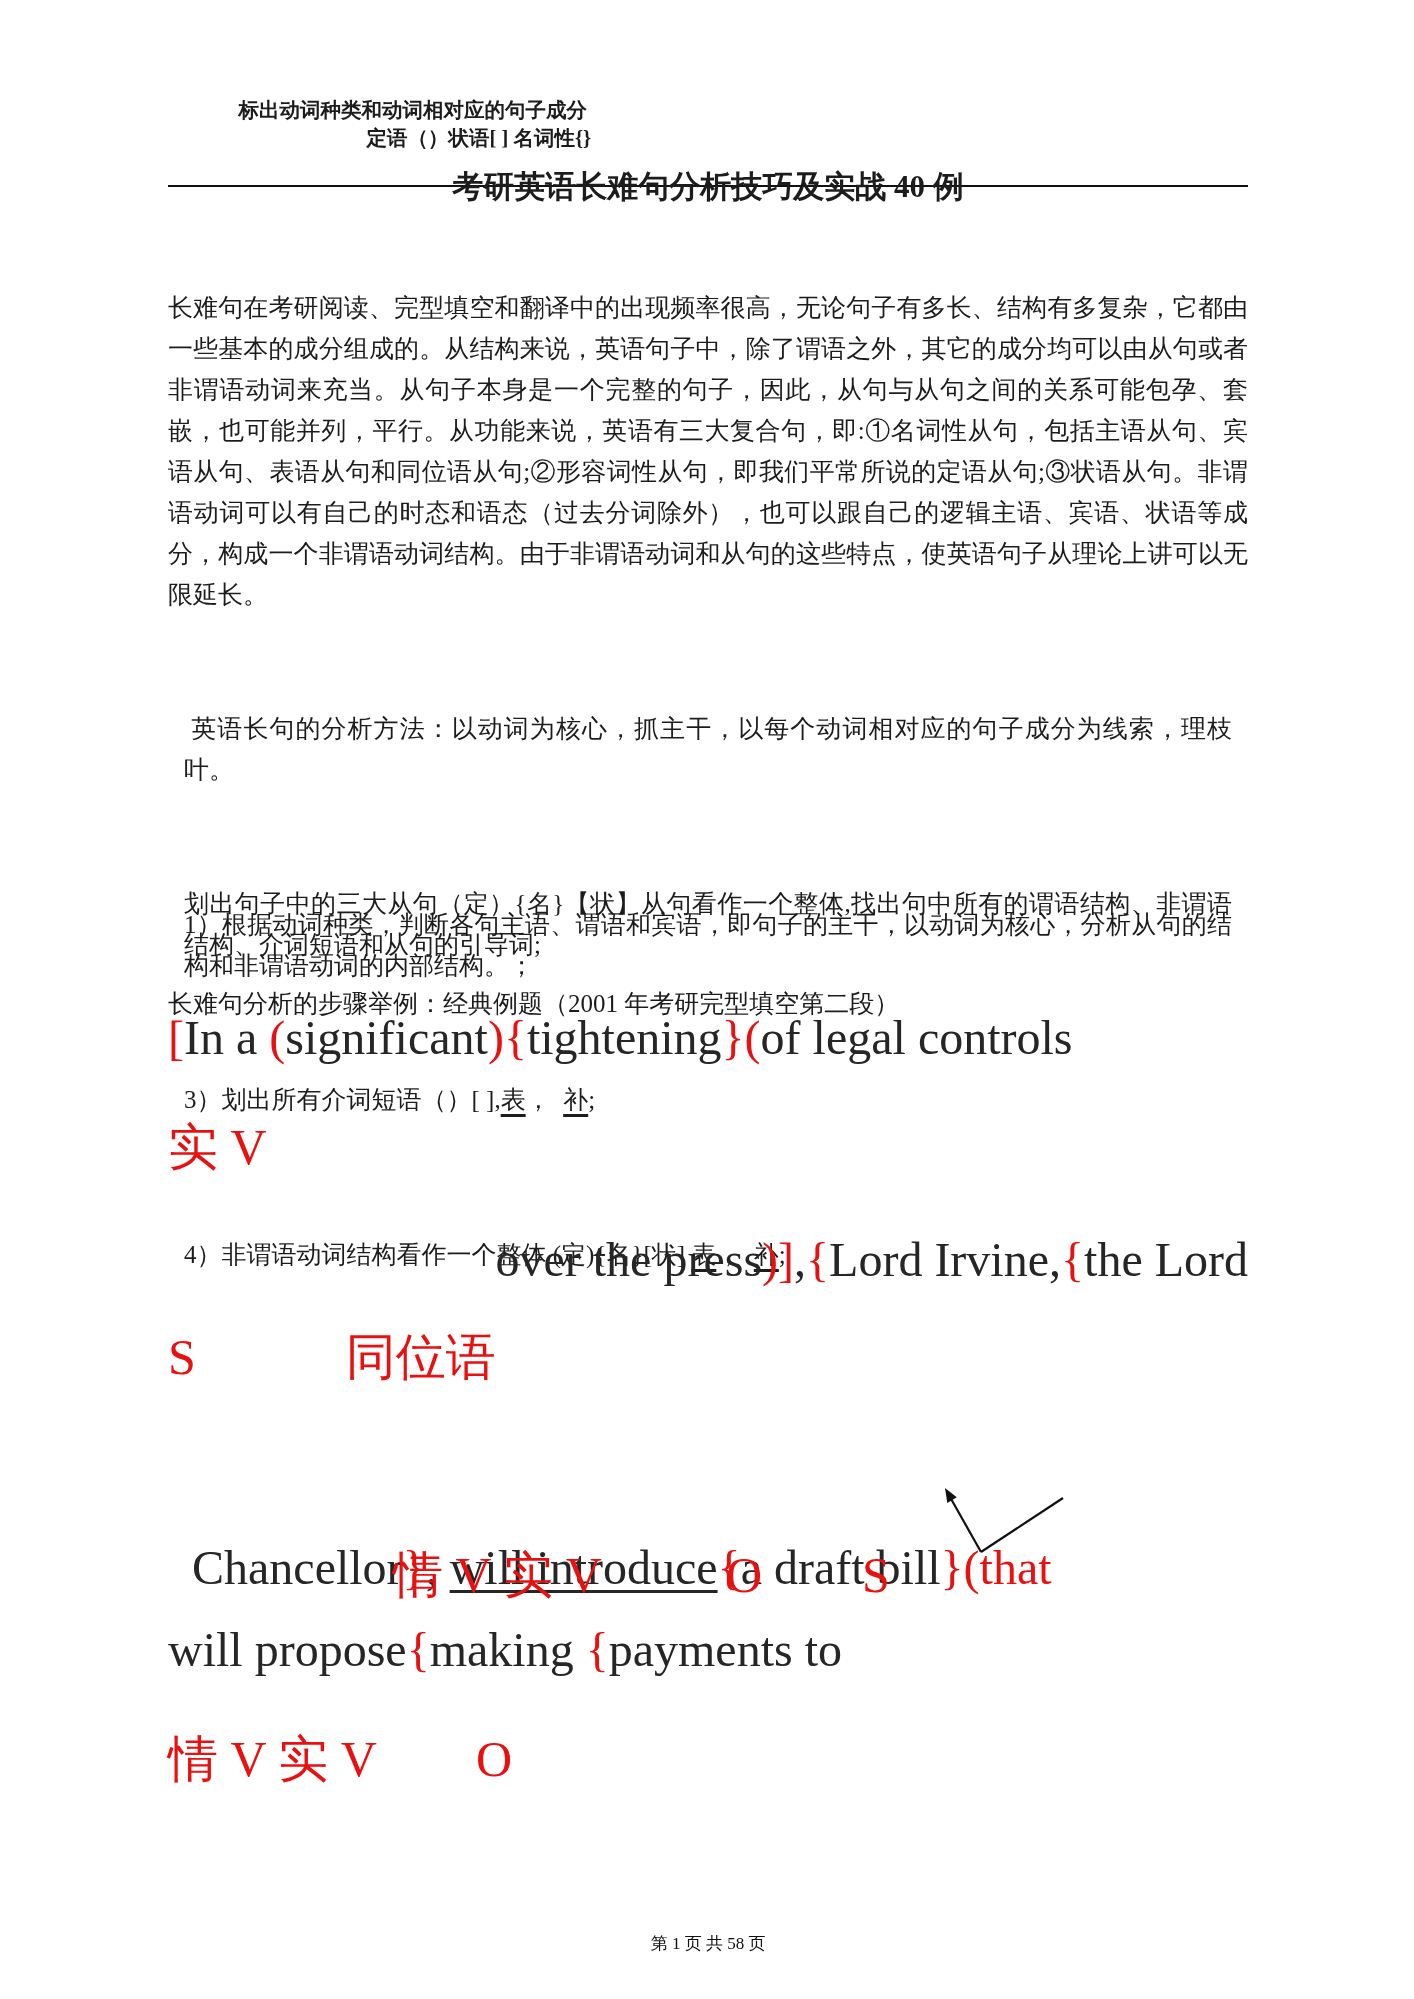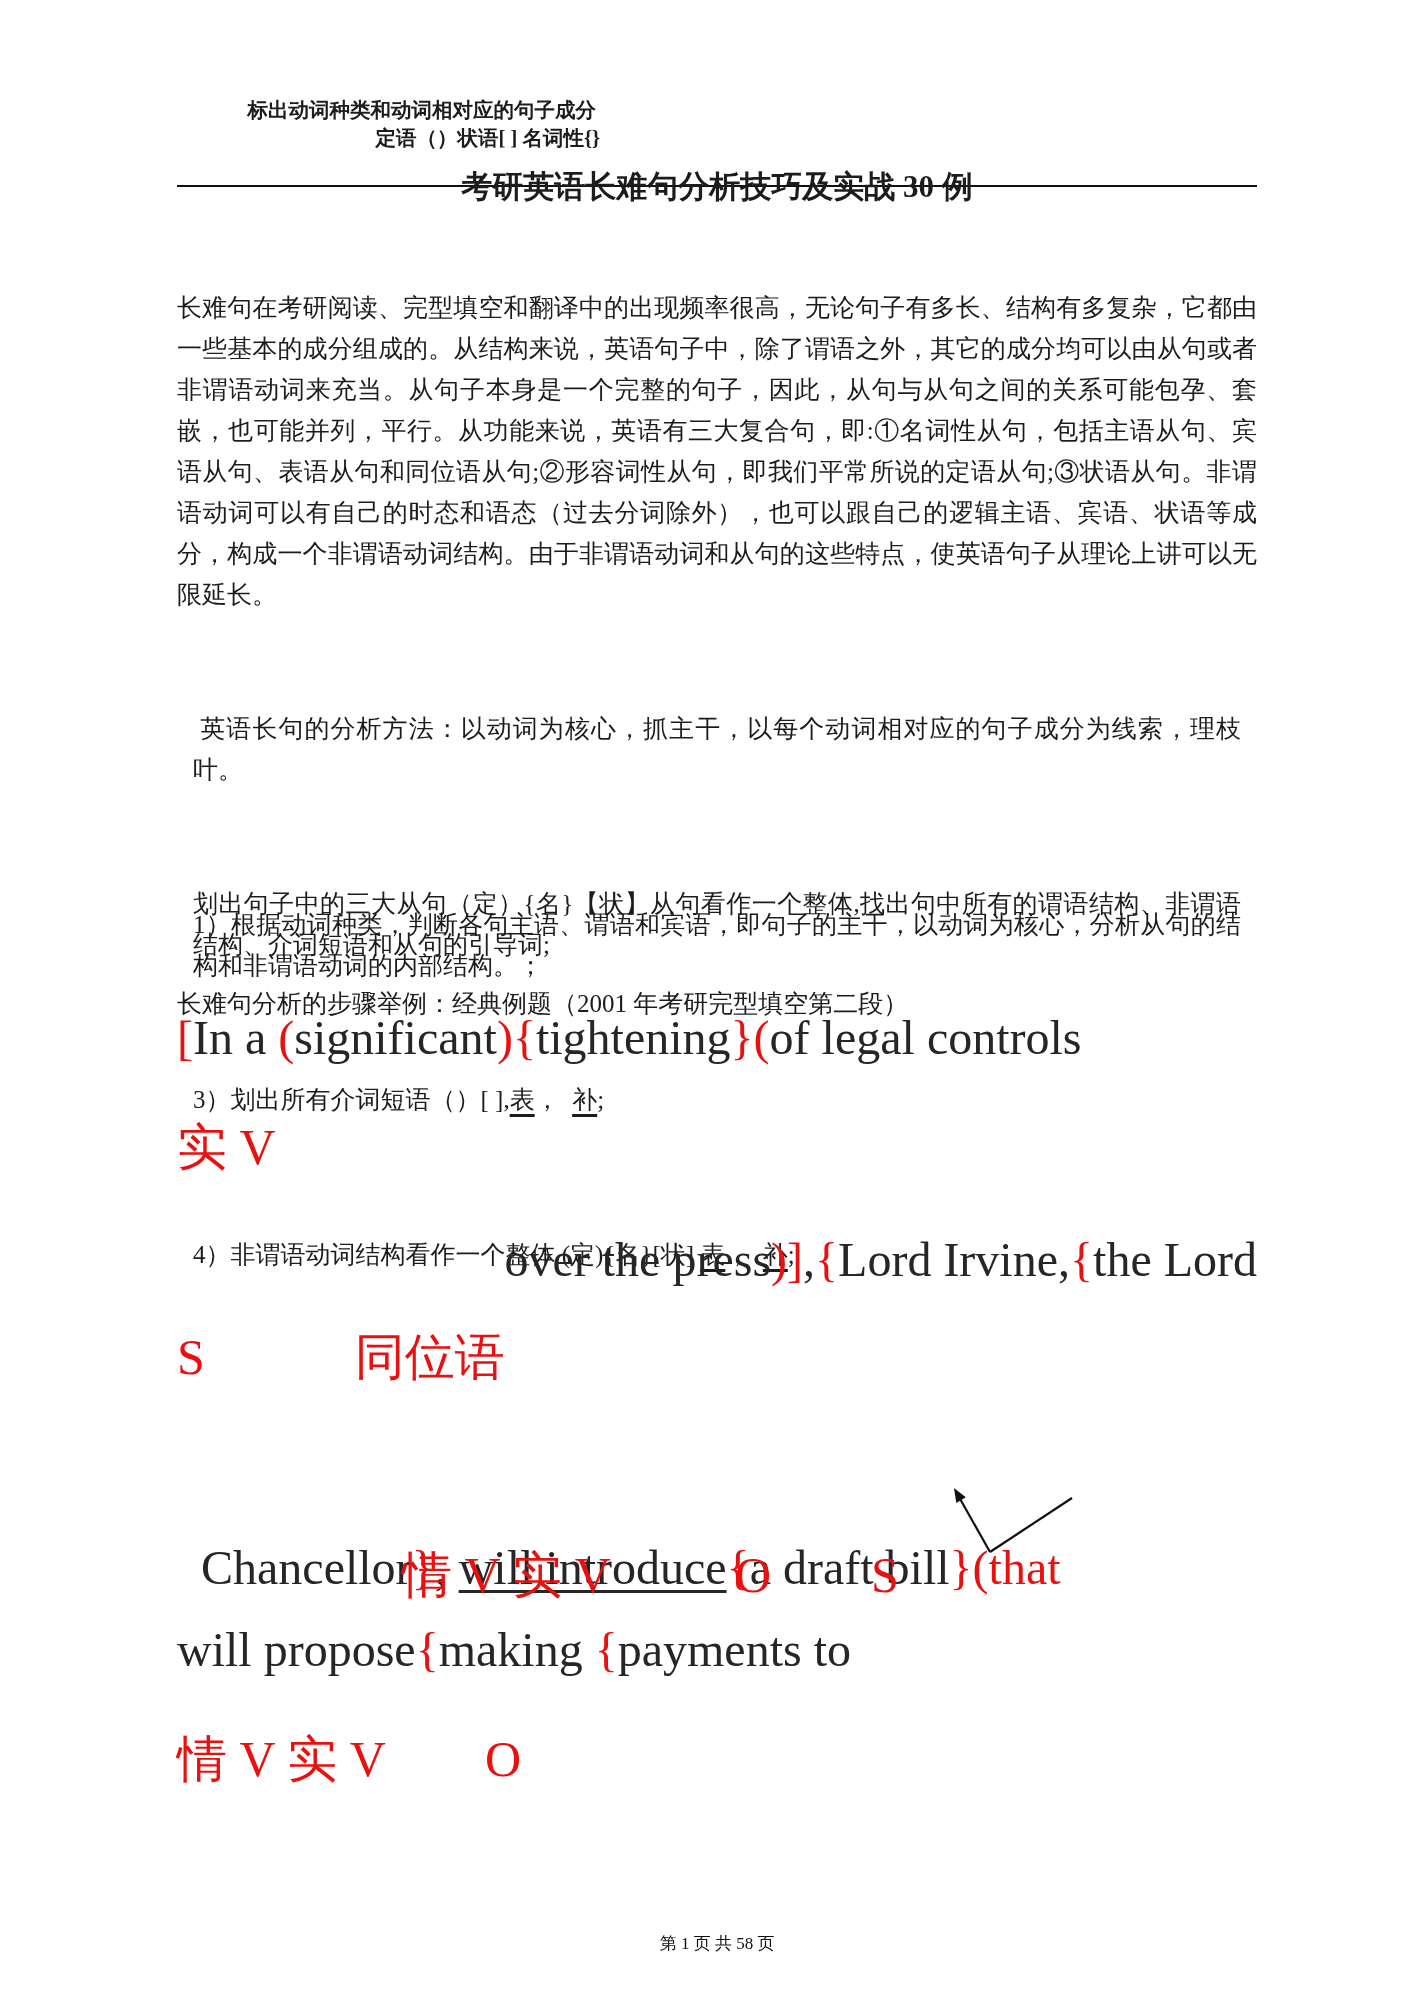--- a/index.html
+++ b/index.html
@@ -1,21 +1,21 @@
 <!DOCTYPE html>
 <html style="--red: #e8110f; --ink: #1c1c1c;"><head>
 <meta charset="utf-8">
 <style>
   :root { --red:#e8110f; --ink:#1c1c1c; }
   html,body { margin:0; padding:0; background:#ffffff; }
   body {
     width:1414px; height:1999px; position:relative; overflow:hidden;
     font-family:"Liberation Serif","DejaVu Serif",serif; color:var(--ink);
   }
-  .abs { position:absolute; left:177px; width:1080px; }
+  .abs { position:absolute; left:168px; width:1080px; }
 
   
   .header { top:73px; border-bottom:2px solid #111; padding-bottom:10px;
             font-weight:bold; font-size:20.5px; white-space:pre; }
   .h-left { margin-left:50px; }
   .h-right { margin-left:178px; }
 
   
   .title { top:166px; margin:0; text-align:center; font-size:31px; font-weight:bold; }
 
@@ -46,21 +46,21 @@
 </head>
 <body>
 
 <div class="page">
 
   <div class="abs header">
     <span class="h-left">标出动词种类和动词相对应的句子成分</span>
     <span class="h-right">定语（）状语[ ] 名词性{}</span>
   </div>
 
-  <h1 class="abs title">考研英语长难句分析技巧及实战 30 例</h1>
+  <h1 class="abs title">考研英语长难句分析技巧及实战 40 例</h1>
 
   <p class="abs para intro">长难句在考研阅读、完型填空和翻译中的出现频率很高，无论句子有多长、结构有多复杂，它都由一些基本的成分组成的。从结构来说，英语句子中，除了谓语之外，其它的成分均可以由从句或者非谓语动词来充当。从句子本身是一个完整的句子，因此，从句与从句之间的关系可能包孕、套嵌，也可能并列，平行。从功能来说，英语有三大复合句，即:①名词性从句，包括主语从句、宾语从句、表语从句和同位语从句;②形容词性从句，即我们平常所说的定语从句;③状语从句。非谓语动词可以有自己的时态和语态（过去分词除外），也可以跟自己的逻辑主语、宾语、状语等成分，构成一个非谓语动词结构。由于非谓语动词和从句的这些特点，使英语句子从理论上讲可以无限延长。</p>
 
   <div class="abs para block2">
     <p> 英语长句的分析方法：以动词为核心，抓主干，以每个动词相对应的句子成分为线索，理枝叶。</p>
     <p>1）根据动词种类，判断各句主语、谓语和宾语，即句子的主干，以动词为核心，分析从句的结构和非谓语动词的内部结构。；</p>
   </div>
 
   <div class="abs para block3">
     <p>划出句子中的三大从句（定）{名}【状】从句看作一个整体,找出句中所有的谓语结构、非谓语结构、介词短语和从句的引导词;</p>

